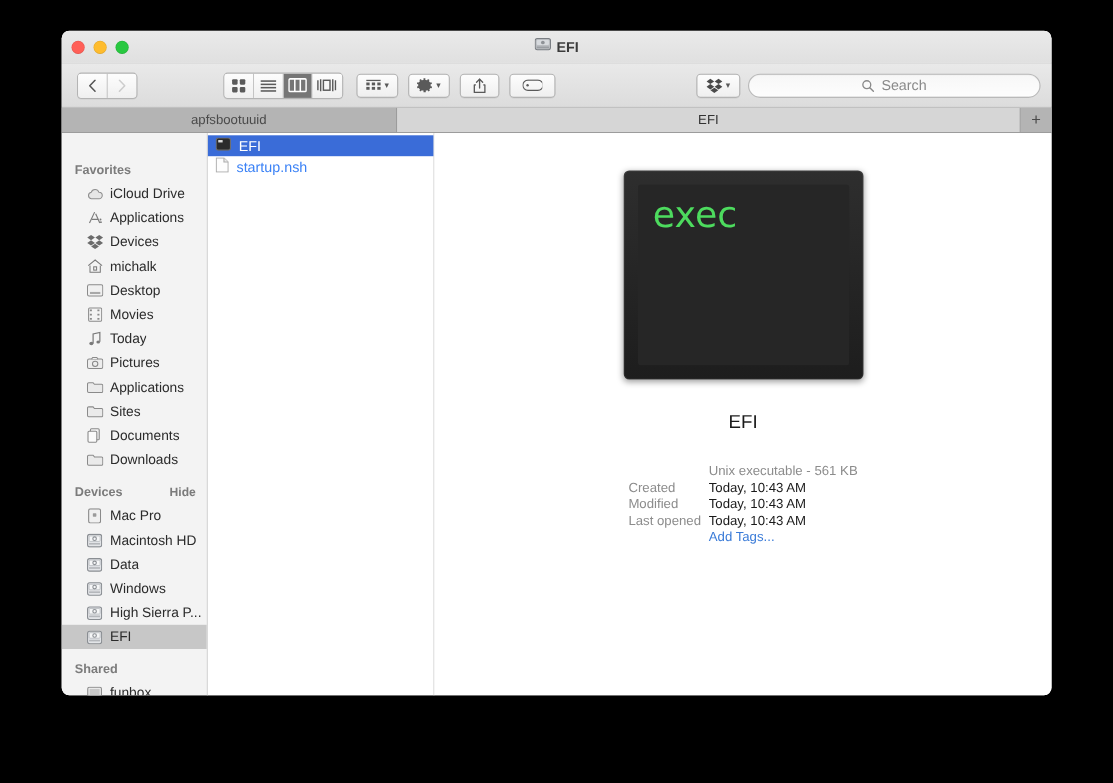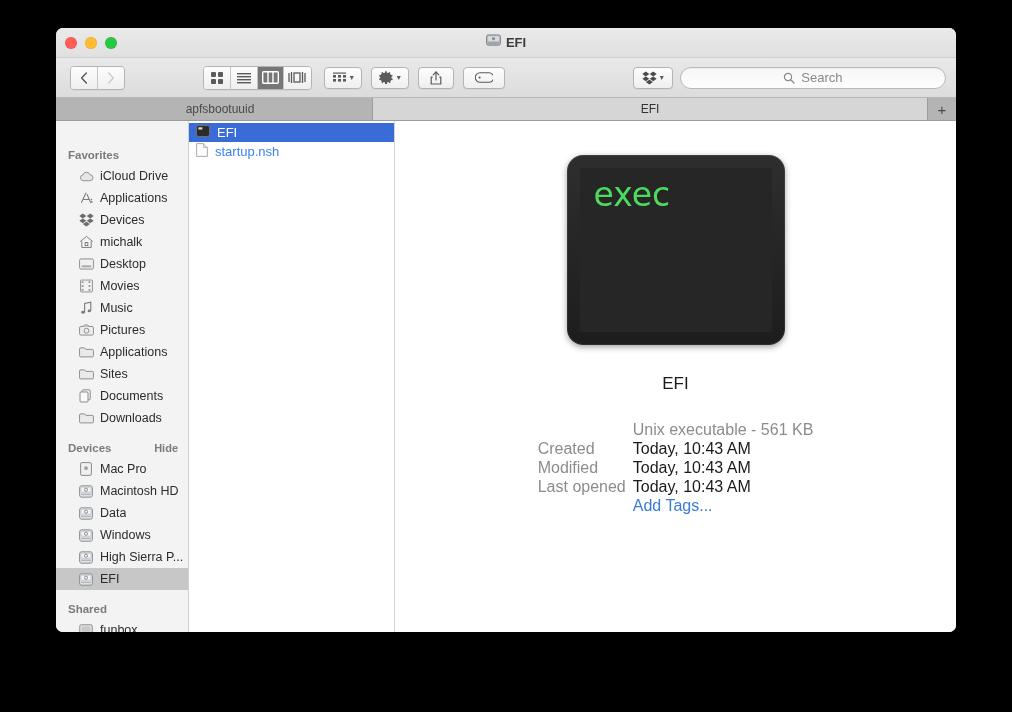--- a/index.html
+++ b/index.html
@@ -167,21 +167,21 @@
   
   .preview {
     flex: 1;
     background: #fff;
     display: flex; flex-direction: column;
     align-items: center;
     padding-top: 34px;
   }
   .exec-icon {
     width: 218px; height: 190px;
-    border-radius: 16px;
+    border-radius: 5px;
     background: linear-gradient(#2e2e2e, #1d1d1d);
     box-shadow: 0 2px 6px rgba(0,0,0,.38), 0 0 0 1px rgba(255,255,255,.08) inset;
     padding: 13px;
   }
   .exec-screen {
     width: 100%; height: 100%;
     background: #262626;
     border-radius: 2px;
     padding: 10px 14px;
   }
@@ -194,21 +194,21 @@
   .prev-title {
     margin-top: 29px;
     font-size: 17px; color: #1a1a1a;
   }
   .meta {
     margin-top: 27px;
     display: grid;
     grid-template-columns: auto auto;
     column-gap: 7px;
     row-gap: 1px;
-    font-size: 16px;
+    font-size: 12px;
   }
   .meta .k { color: #8c8c8c; }
   .meta .v { color: #1a1a1a; }
   .meta .v.kind { color: #8c8c8c; }
   .meta .v.tags { color: #3a7bd8; }
 
   
   .disk-ico { width: 15px; height: 13px; }
 </style>
 </head>
@@ -347,21 +347,21 @@
     <div class="search-field" style="margin-left:7px;">
       <svg width="12" height="12" viewBox="0 0 12 12">
           <circle cx="5" cy="5" r="3.6" fill="none" stroke="#8a8a8a" stroke-width="1.2"></circle>
           <line x1="7.7" y1="7.7" x2="11" y2="11" stroke="#8a8a8a" stroke-width="1.3" stroke-linecap="round"></line>
         </svg>
       <span class="search-ph">Search</span>
     </div>
   </div>
 
   <div class="tabbar">
-    <div class="tab" style="width:305px;margin-left:12px;">
+    <div class="tab" style="width:305px;">
       <span>apfsbootuuid</span>
     </div>
     <div class="tab active" style="flex:1;">
       <span>EFI</span>
     </div>
     <div class="tab-add">
       <span>+</span>
     </div>
   </div>
 
@@ -448,21 +448,21 @@
       <div class="sb-item">
         <span class="sb-icon">
           <svg width="13" height="14" viewBox="0 0 14 14">
               <g fill="none" stroke="#7a7a7a" stroke-width="1.2">
                 <path d="M5 11.5 V2.2 L11.6 0.8 V10"></path>
               </g>
               <ellipse cx="3.3" cy="11.6" rx="2" ry="1.6" fill="#7a7a7a"></ellipse>
               <ellipse cx="10" cy="10.2" rx="1.8" ry="1.5" fill="#7a7a7a"></ellipse>
             </svg>
         </span>
-        <span class="label">Music</span>
+        <span class="label">Today</span>
       </div>
       <div class="sb-item">
         <span class="sb-icon">
           <svg width="15" height="12" viewBox="0 0 16 12">
               <rect x="0.6" y="2.2" width="14.8" height="9.2" rx="1.5" fill="#ededed" stroke="#8a8a8a" stroke-width="1"></rect>
               <path d="M4.5 2.2 L5.6 0.7 H9.6 L10.7 2.2" fill="#ededed" stroke="#8a8a8a" stroke-width="1"></path>
               <circle cx="8" cy="6.8" r="2.6" fill="none" stroke="#8a8a8a" stroke-width="1"></circle>
             </svg>
         </span>
         <span class="label">Pictures</span>

